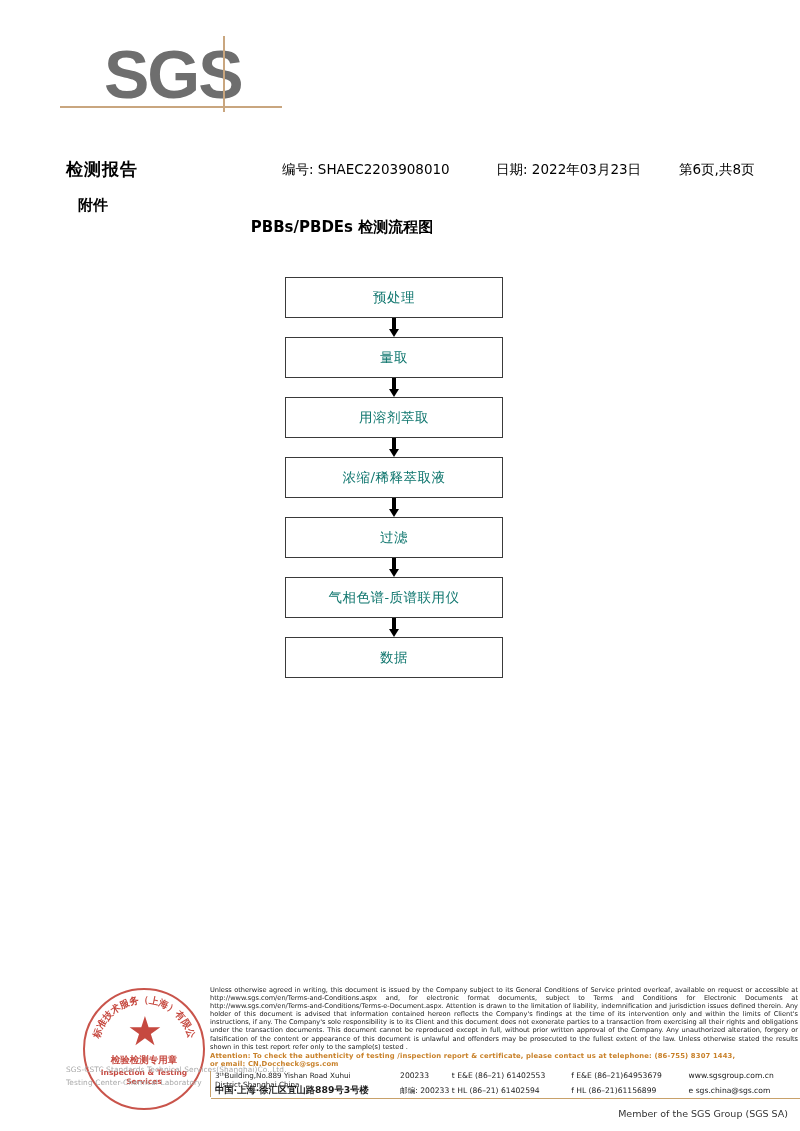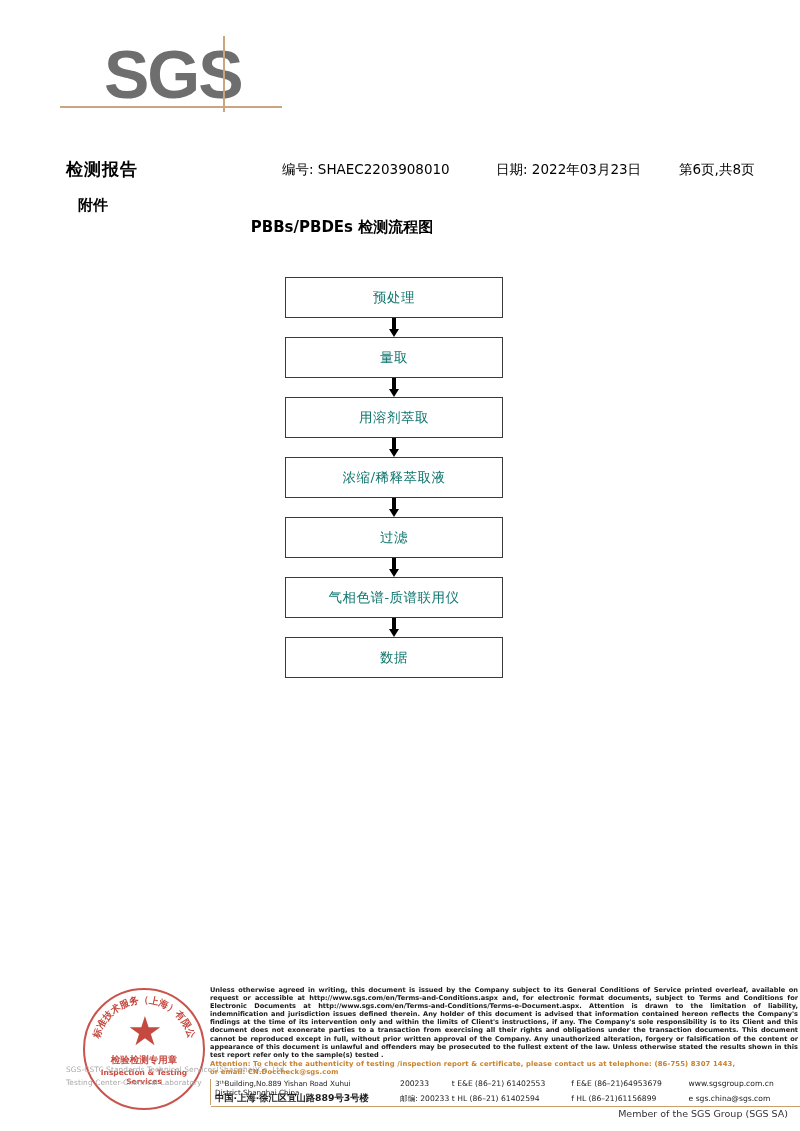--- a/index.html
+++ b/index.html
@@ -256,21 +256,21 @@
     left: 210px;
     top: 986px;
     width: 588px;
   }
   .legal {
     font-family: "DejaVu Sans", sans-serif;
     font-size: 6.6px;
     line-height: 8.1px;
     color: #1a1a1a;
     text-align: justify;
-    font-weight: bold;
+    font-weight: normal;
   }
   .legal p { margin: 0; }
   .attention {
     margin-top: 1px;
     font-family: "DejaVu Sans", sans-serif;
     font-size: 6.8px;
     line-height: 8.6px;
     font-weight: bold;
     color: #c8812a;
     letter-spacing: 0.15px;

